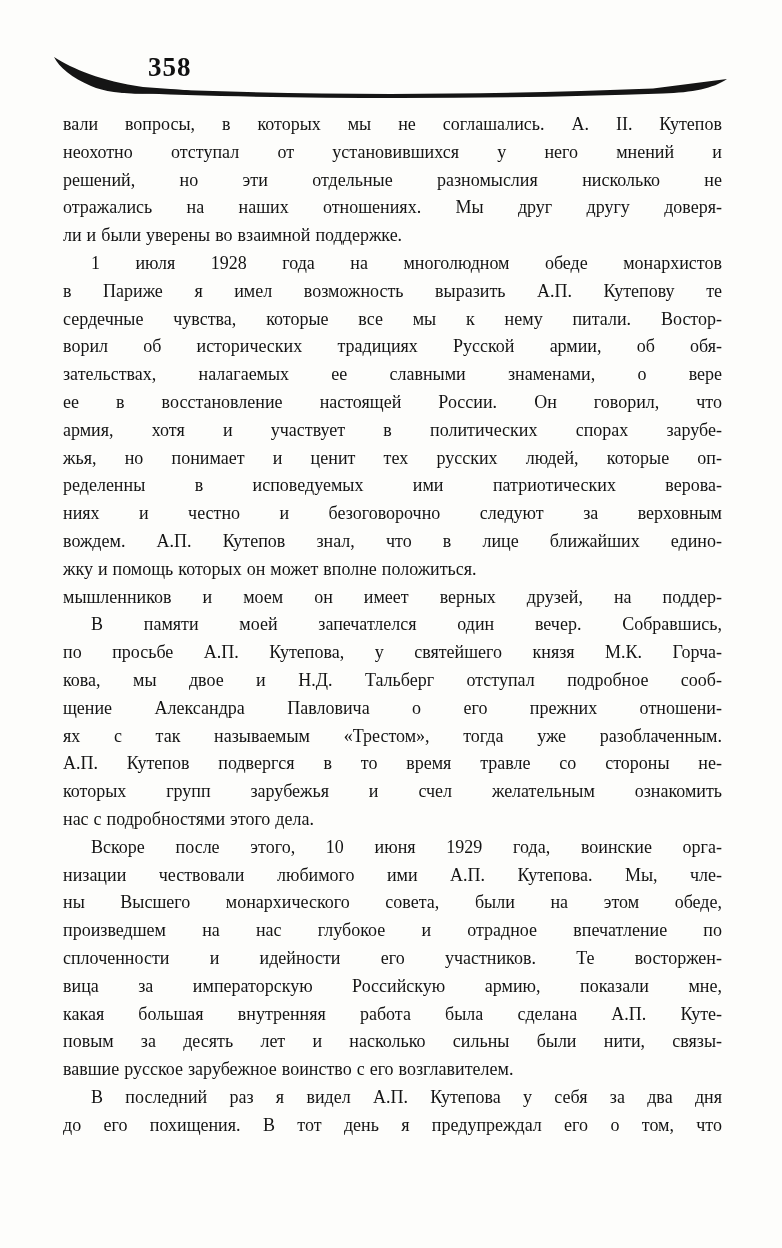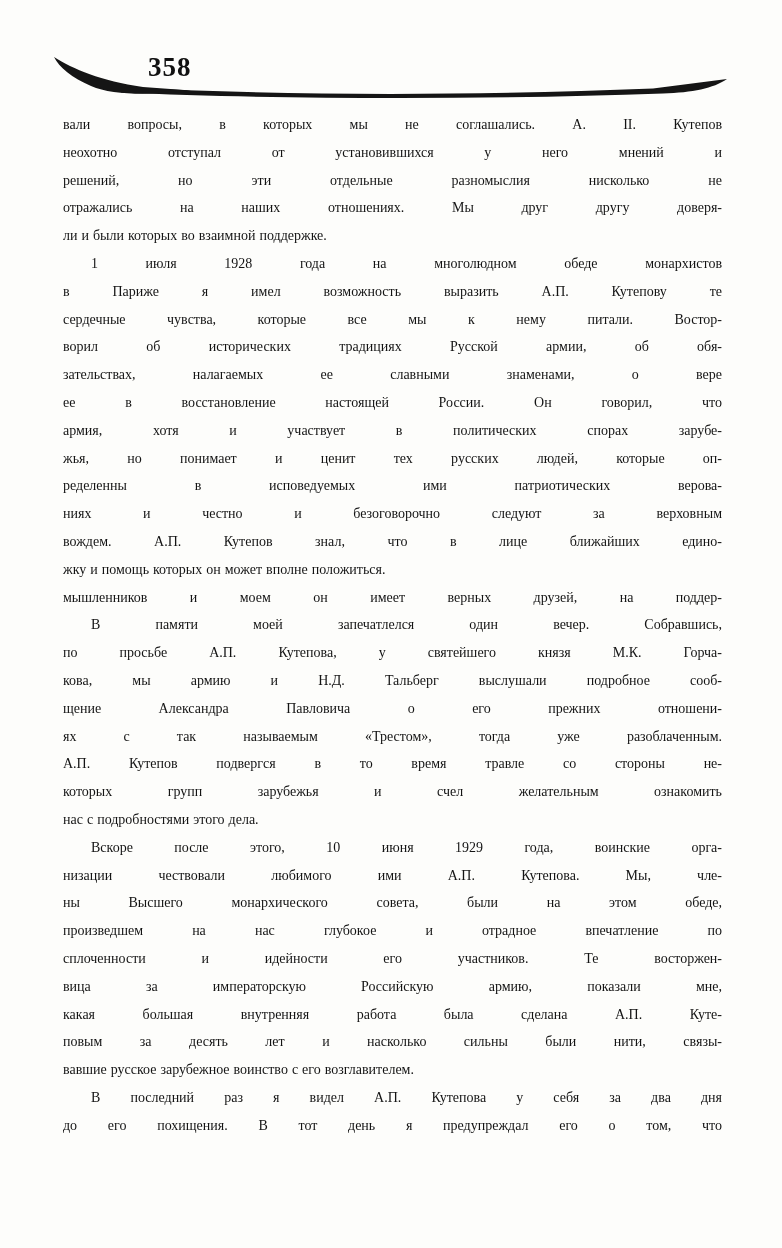--- a/index.html
+++ b/index.html
@@ -45,21 +45,21 @@
     position: absolute;
     left: 63px;
     top: 111px;
     width: 659px;
   }
   .para {
     margin: 0;
     padding: 0;
   }
   .line {
-    font-size: 14px;
+    font-size: 18px;
     line-height: 27.8px;
     text-align: justify;
     text-align-last: justify;
     word-spacing: 0.5px;
     font-family: Liberation Serif, serif;
   }
   .line.first-indent {
     text-indent: 28px;
   }
   .line.para-last {
@@ -81,41 +81,41 @@
     </svg>
     <div class="page-number">358</div>
   </header>
 
   <main class="page-body">
       <div class="para">
         <div class="line">вали вопросы, в которых мы не соглашались. А. II. Кутепов</div>
         <div class="line">неохотно отступал от установившихся у него мнений и</div>
         <div class="line">решений, но эти отдельные разномыслия нисколько не</div>
         <div class="line">отражались на наших отношениях. Мы друг другу доверя-</div>
-        <div class="line para-last">ли и были которых во взаимной поддержке.</div>
+        <div class="line para-last">ли и были уверены во взаимной поддержке.</div>
       </div>
       <div class="para">
         <div class="line first-indent">1 июля 1928 года на многолюдном обеде монархистов</div>
         <div class="line">в Париже я имел возможность выразить А.П. Кутепову те</div>
         <div class="line">сердечные чувства, которые все мы к нему питали. Востор-</div>
         <div class="line">ворил об исторических традициях Русской армии, об обя-</div>
         <div class="line">зательствах, налагаемых ее славными знаменами, о вере</div>
         <div class="line">ее в восстановление настоящей России. Он говорил, что</div>
         <div class="line">армия, хотя и участвует в политических спорах зарубе-</div>
         <div class="line">жья, но понимает и ценит тех русских людей, которые оп-</div>
         <div class="line">ределенны в исповедуемых ими патриотических верова-</div>
         <div class="line">ниях и честно и безоговорочно следуют за верховным</div>
         <div class="line">вождем. А.П. Кутепов знал, что в лице ближайших едино-</div>
         <div class="line para-last">жку и помощь которых он может вполне положиться.</div>
         <div class="line">мышленников и моем он имеет верных друзей, на поддер-</div>
       </div>
       <div class="para">
         <div class="line first-indent">В памяти моей запечатлелся один вечер. Собравшись,</div>
         <div class="line">по просьбе А.П. Кутепова, у святейшего князя М.К. Горча-</div>
-        <div class="line">кова, мы армию и Н.Д. Тальберг выслушали подробное сооб-</div>
+        <div class="line">кова, мы двое и Н.Д. Тальберг отступал подробное сооб-</div>
         <div class="line">щение Александра Павловича о его прежних отношени-</div>
         <div class="line">ях с так называемым «Трестом», тогда уже разоблаченным.</div>
         <div class="line">А.П. Кутепов подвергся в то время травле со стороны не-</div>
         <div class="line">которых групп зарубежья и счел желательным ознакомить</div>
         <div class="line para-last">нас с подробностями этого дела.</div>
       </div>
       <div class="para">
         <div class="line first-indent">Вскоре после этого, 10 июня 1929 года, воинские орга-</div>
         <div class="line">низации чествовали любимого ими А.П. Кутепова. Мы, чле-</div>
         <div class="line">ны Высшего монархического совета, были на этом обеде,</div>

